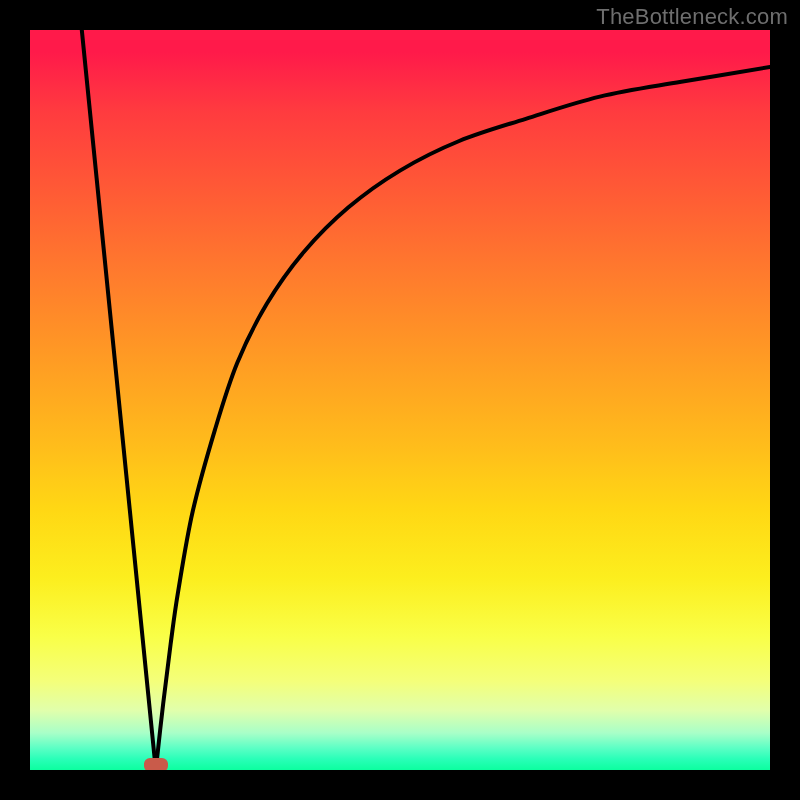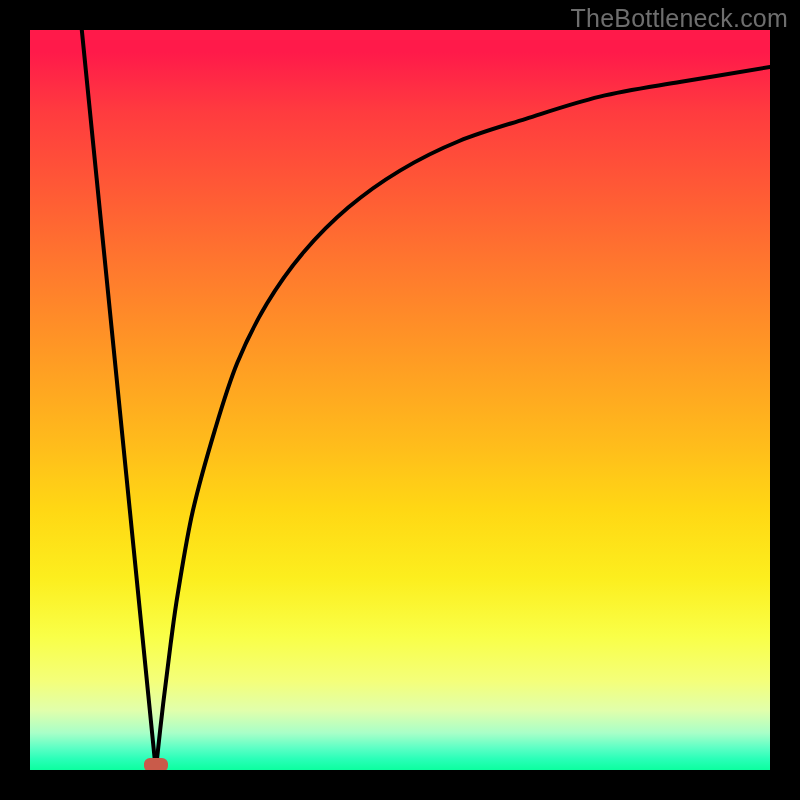--- a/index.html
+++ b/index.html
@@ -69,21 +69,21 @@
     background: #c95b4a;
     border-radius: 6px;
     bottom: -2px;
     left: 112px;
   }
   .watermark {
     position: absolute;
     top: 4px;
     right: 12px;
     font-family: Arial, Helvetica, sans-serif;
-    font-size: 25px;
+    font-size: 22px;
     color: #6e6e6e;
     font-weight: 500;
     letter-spacing: 0.2px;
   }
 </style>
 </head>
 <body>
 
 <div class="frame">
 

